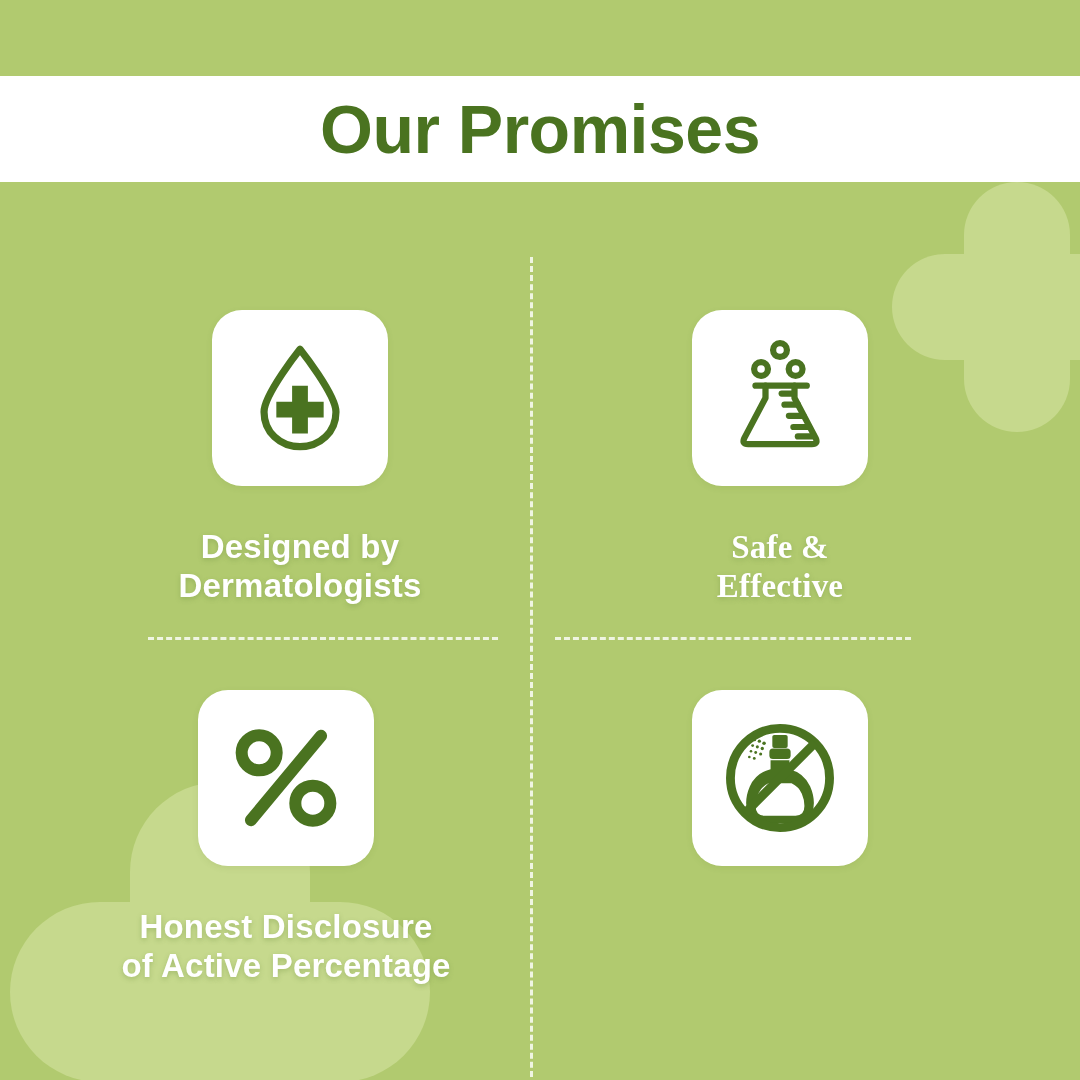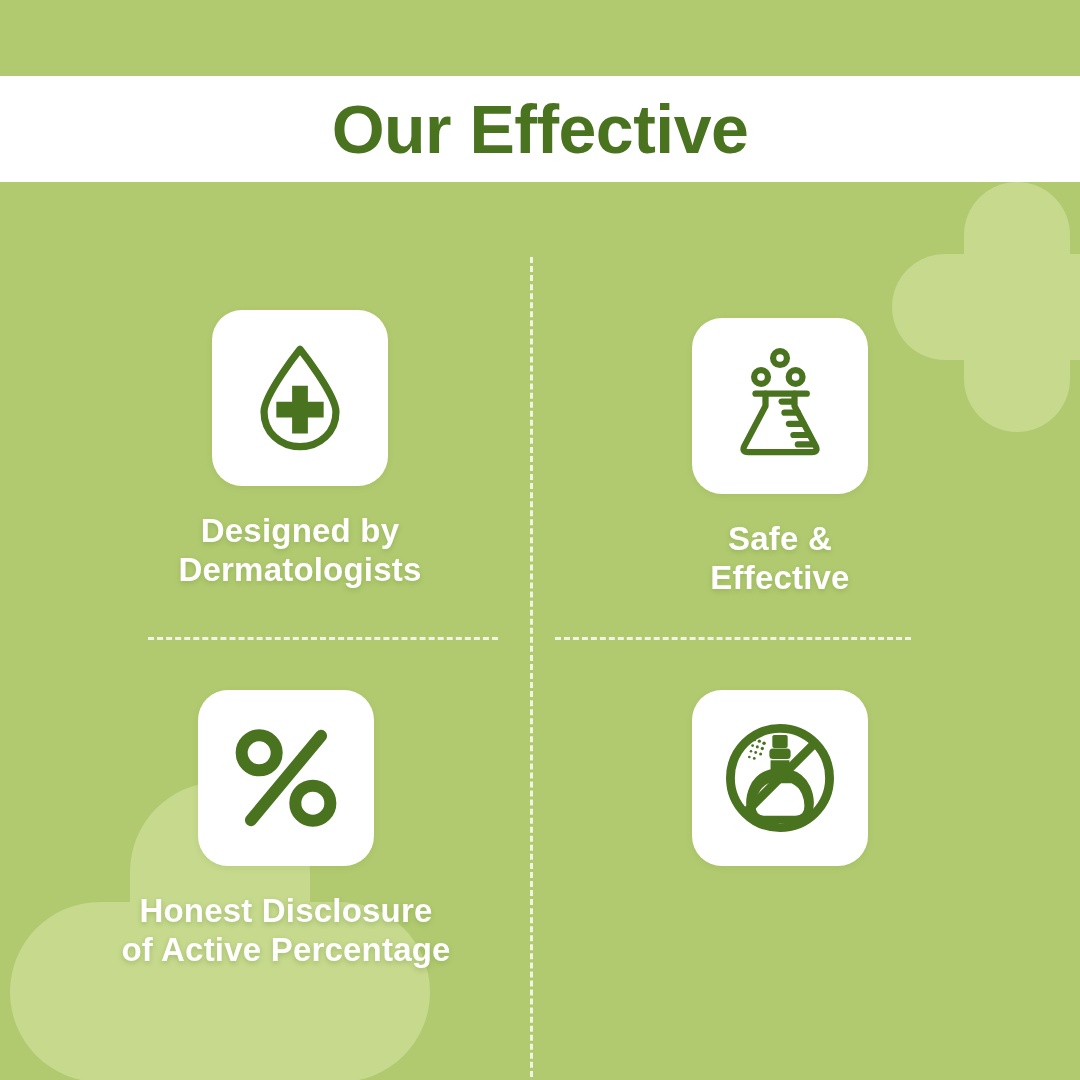--- a/index.html
+++ b/index.html
@@ -136,40 +136,40 @@
   }
 
   .cell {
     position: absolute;
     width: 470px;
     display: flex;
     flex-direction: column;
     align-items: center;
   }
   .cell-0 { left: 65px;  top: 128px; }
-  .cell-1 { left: 545px; top: 136px; }
+  .cell-1 { left: 545px; top: 128px; font-family: Liberation Serif, serif; }
   .cell-2 { left: 51px;  top: 508px; }
   .cell-3 { left: 545px; top: 508px; }
 
   .icon-card {
     width: 176px;
     height: 176px;
     background: #ffffff;
     border-radius: 30px;
     display: flex;
     align-items: center;
     justify-content: center;
     box-shadow: 0 2px 6px rgba(90,120,40,0.10);
   }
   .icon-card svg {
     display: block;
   }
 
   .feature-label {
-    margin-top: 26px;
+    margin-top: 42px;
     color: #ffffff;
     font-size: 33px;
     font-weight: bold;
     line-height: 1.17;
     text-align: center;
     letter-spacing: 0.2px;
     text-shadow: 0 2px 5px rgba(120,150,70,0.45);
     white-space: pre-line;
   }
 </style>
@@ -181,21 +181,21 @@
   <div class="deco cross deco-tr">
     <div class="bar bar-h"></div>
     <div class="bar bar-v"></div>
   </div>
   <div class="deco cross deco-bl">
     <div class="bar bar-h"></div>
     <div class="bar bar-v"></div>
   </div>
 
   <div class="header-band">
-    <div class="page-title">Our Effective</div>
+    <div class="page-title">Our Promises</div>
   </div>
 
   <div class="grid">
 
     <div class="divider divider-v"></div>
     <div class="divider divider-h-left"></div>
     <div class="divider divider-h-right"></div>
 
     <div class="cell cell-0">
       <div class="icon-card">

